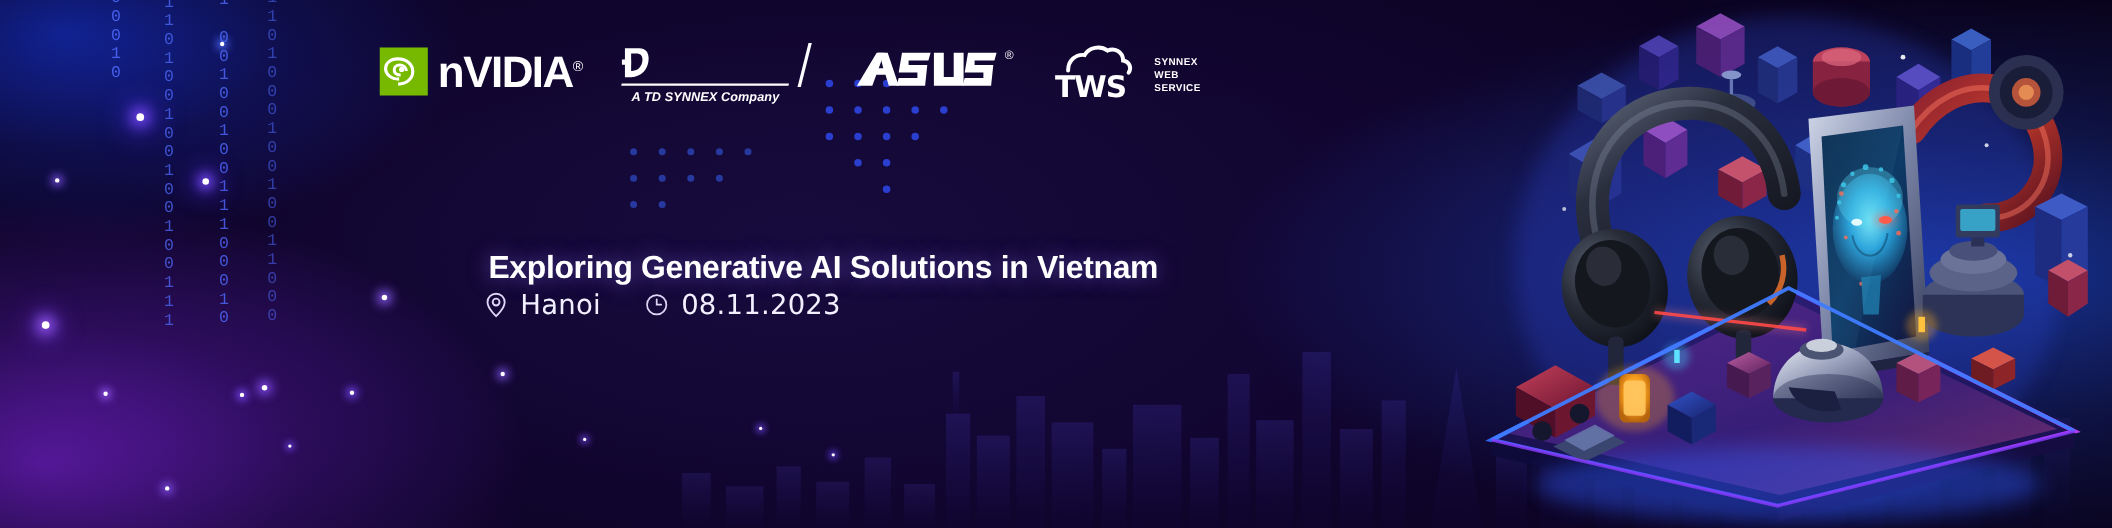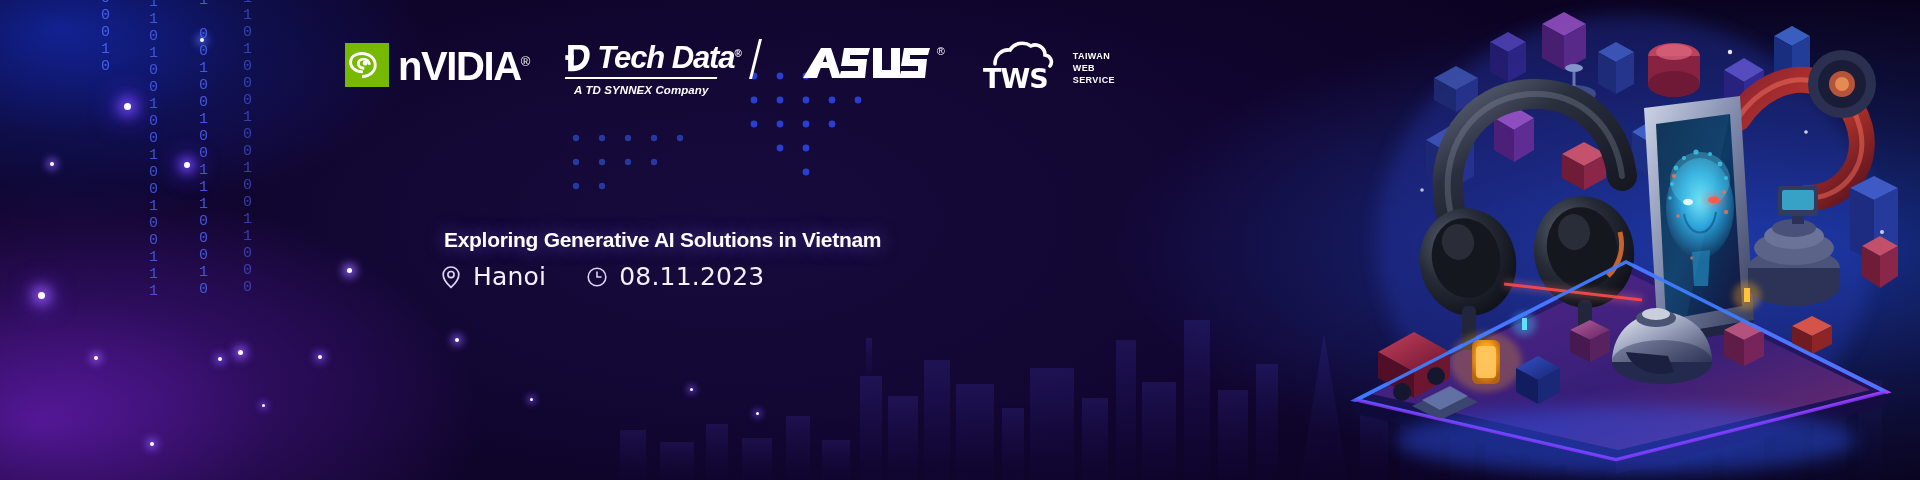--- a/index.html
+++ b/index.html
@@ -142,21 +142,21 @@
     background:linear-gradient(177deg,#f6dcff 2%,#efc8ff 22%,#d68ff7 52%,#b457ee 76%,#9b2fe0 100%);
     -webkit-background-clip:text; background-clip:text;
     -webkit-text-fill-color:transparent; color:transparent;
     white-space:nowrap; transform:scaleX(.92); transform-origin:left bottom;
     position:relative; top:1px;
   }
 
   
   .subtitle {
     position:absolute; left:444px; top:228px;
-    color:#ffffff; font-size:21px; font-weight:700;
+    color:#ffffff; font-size:29px; font-weight:700;
     letter-spacing:-.3px; white-space:nowrap;
     text-shadow:0 0 18px rgba(150,120,255,.55);
   }
 
   
   .meta-row {
     position:absolute; left:440px; top:262px;
     display:flex; align-items:center; gap:40px;
   }
   .meta { display:flex; align-items:center; gap:11px; }
@@ -302,21 +302,20 @@
         <span>nVIDIA</span><span class="reg">®</span>
       </div>
     </div>
 
     <div class="techdata">
       <div class="td-row">
         <svg class="td-mark" viewBox="0 0 26 32">
           <path d="M3 2 L17 2 C23 2 26 6 26 12 C26 22 19 30 9 30 L6 30 L6 24 L10 24 C16 24 20 19 20 13 C20 9 18 7 14 7 L9 7 L9 30 L3 30 Z" fill="#ffffff"></path>
           <path d="M0 13 L9 13 L9 18 L0 18 Z" fill="#ffffff"></path>
         </svg>
-        <div class="td-word"><span>Tech Data</span><span class="reg">®</span></div>
         <div class="td-slash"></div>
       </div>
       <div class="td-rule"></div>
       <div class="td-tag">A TD SYNNEX Company</div>
     </div>
 
     <div class="asus">
       <svg width="134" height="40" viewBox="0 0 134 40">
         <g fill="#ffffff">
 
@@ -334,21 +333,21 @@
     </div>
 
     <div class="tws">
       <svg class="tws-mark" viewBox="0 0 84 52">
         <path d="M12 24 C12 15 19 9 27 10 C31 3 41 1 48 6 C54 3 62 7 62 15 C68 16 70 22 67 26" fill="none" stroke="#ffffff" stroke-width="3.6" stroke-linecap="round"></path>
         <g fill="#ffffff" font-family="DejaVu Sans, sans-serif" font-size="27" font-weight="700">
           <text x="0" y="48" letter-spacing="-1">TWS</text>
         </g>
       </svg>
       <div class="tws-lines">
-        <div>TAIWAN</div>
+        <div>SYNNEX</div>
         <div>WEB</div>
         <div>SERVICE</div>
       </div>
     </div>
 
   </div>
 
 
   <div class="subtitle">Exploring Generative AI Solutions in Vietnam</div>
 

